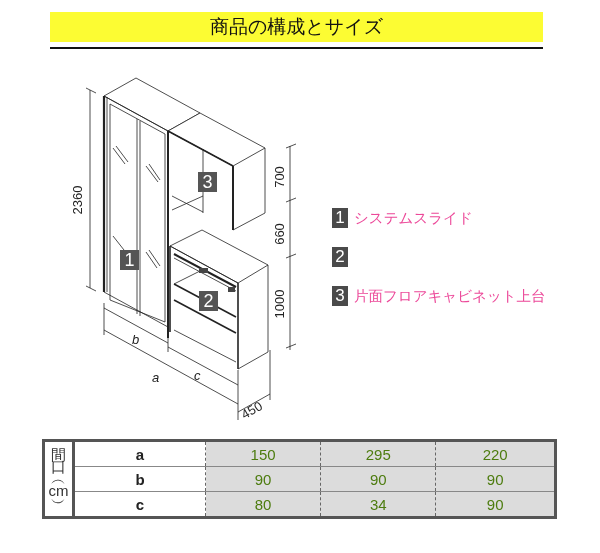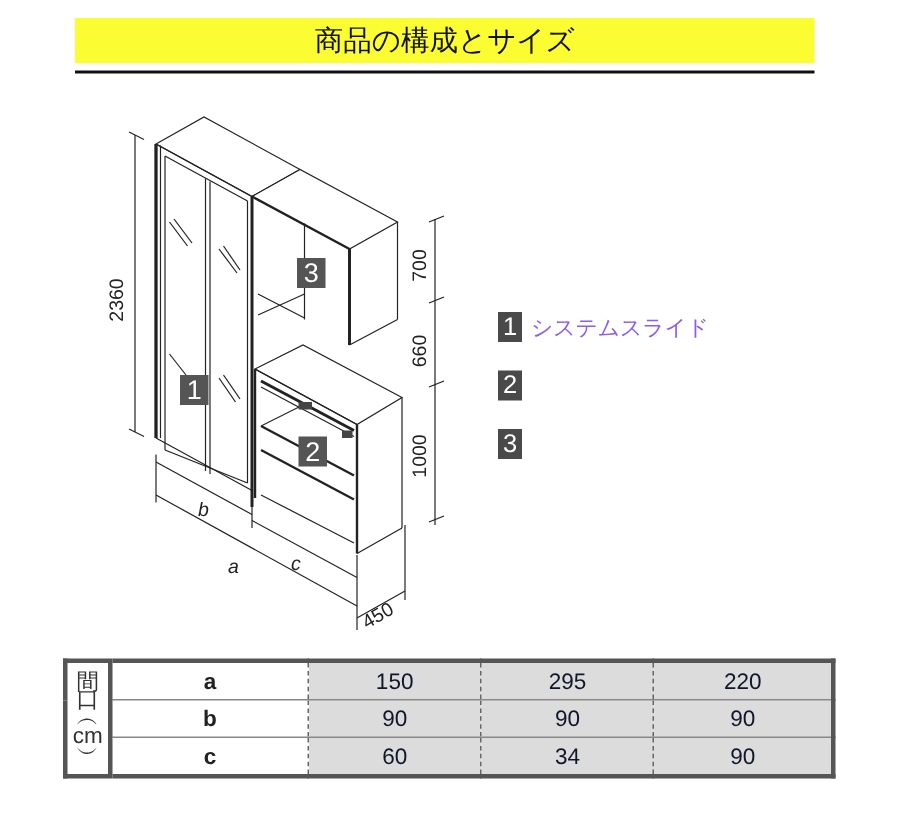--- a/index.html
+++ b/index.html
@@ -8,32 +8,32 @@
   .banner { position:absolute; left:50px; top:12px; width:493px; height:30px;
             background:#fcfc33; display:flex; align-items:center; justify-content:center;
             font-size:19px; color:#111; }
   .banner-rule { position:absolute; left:50px; top:47px; width:493px; height:2px; background:#111; }
   svg.drawing { position:absolute; left:0; top:0; }
   .legend { position:absolute; left:332px; top:208px; }
   .legend-item { display:flex; align-items:center; height:20px; margin-bottom:19px; }
   .badge { display:inline-flex; align-items:center; justify-content:center;
            width:16px; height:20px; background:#4a4a4a; color:#fff;
            font-family:"Liberation Sans", sans-serif; font-size:17px; margin-right:6px; }
-  .legend-label { font-size:14.5px; color:#8b5cf6; white-space:nowrap; }
+  .legend-label { font-size:14.5px; color:#ec4899; white-space:nowrap; }
   .diag-badge { position:absolute; width:19px; height:20px; background:#555; color:#fff;
                 font-family:"Liberation Sans", sans-serif; font-size:18px;
                 display:flex; align-items:center; justify-content:center; }
   table.spec { position:absolute; left:42px; top:439px; width:515px; border-collapse:collapse;
                border:3px solid #555; font-family:"Liberation Sans", sans-serif; }
   table.spec td { height:24px; text-align:center; font-size:15px; padding:0; }
   td.side { width:27px; border-right:3px solid #555; font-size:12px; line-height:12px;
             background:#fff; color:#333; }
   td.key { width:130px; background:#fff; font-weight:bold; font-size:14px;
            border-bottom:1px solid #888; border-right:1px dashed #666; }
-  td.val { background:#dcdcdc; border-bottom:1px solid #888; border-right:1px dashed #666; color:#0f172a; }
+  td.val { background:#dcdcdc; border-bottom:1px solid #888; border-right:1px dashed #666; color:#4d7c0f; }
   tr:last-child td.key, tr:last-child td.val { border-bottom:none; }
   td.val.last { border-right:none; }
   .side-text { display:inline-block; }
 </style>
 </head>
 <body>
 
 <div class="banner">
   <span>商品の構成とサイズ</span>
 </div>
@@ -129,20 +129,21 @@
 <div class="legend">
   <div class="legend-item">
     <span class="badge">1</span>
     <span class="legend-label">システムスライド</span>
   </div>
   <div class="legend-item">
     <span class="badge">2</span>
   </div>
   <div class="legend-item">
     <span class="badge">3</span>
+    <span class="legend-label">片面フロアキャビネット上台</span>
   </div>
 </div>
 
 <table class="spec">
   <tbody>
       <tr>
     <td class="side" rowspan="3">
       <span class="side-text">間</span><br>
       <span class="side-text">口</span><br>
       <span class="side-text">︵</span><br>
@@ -155,18 +156,18 @@
     <td class="val last">220</td>
   </tr>
   <tr>
     <td class="key">b</td>
     <td class="val">90</td>
     <td class="val">90</td>
     <td class="val last">90</td>
   </tr>
   <tr>
     <td class="key">c</td>
-    <td class="val">60</td>
+    <td class="val">80</td>
     <td class="val">34</td>
     <td class="val last">90</td>
   </tr>
 </tbody>
   </table>
 
 </body></html>

